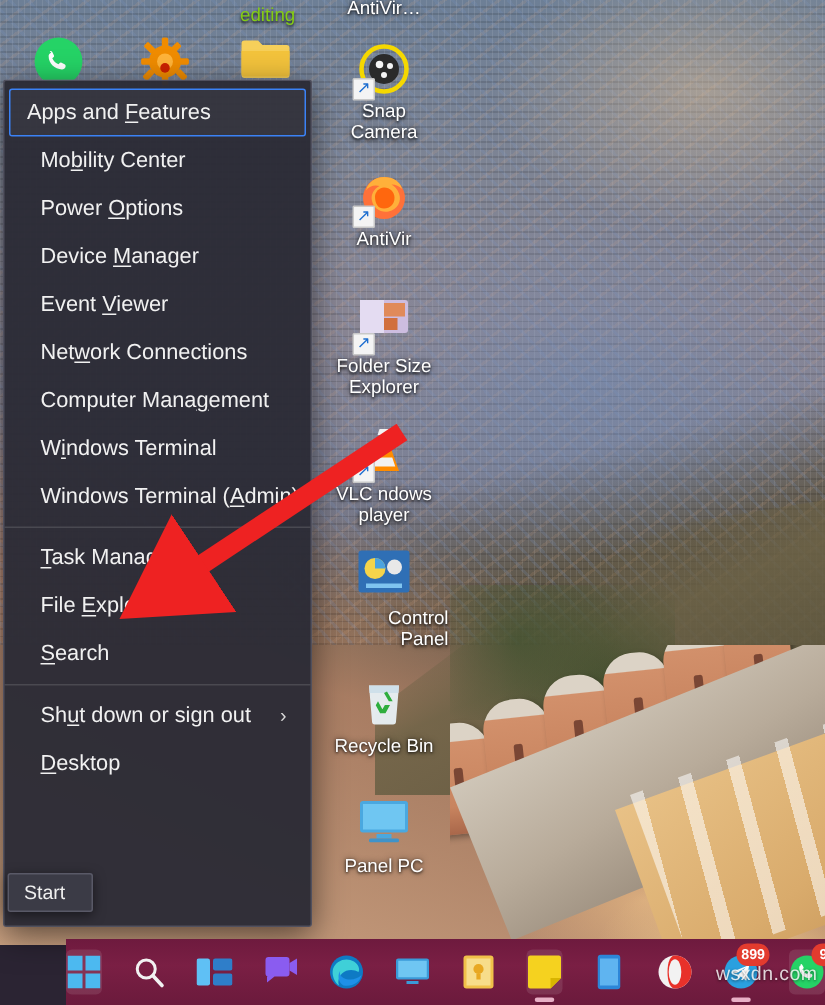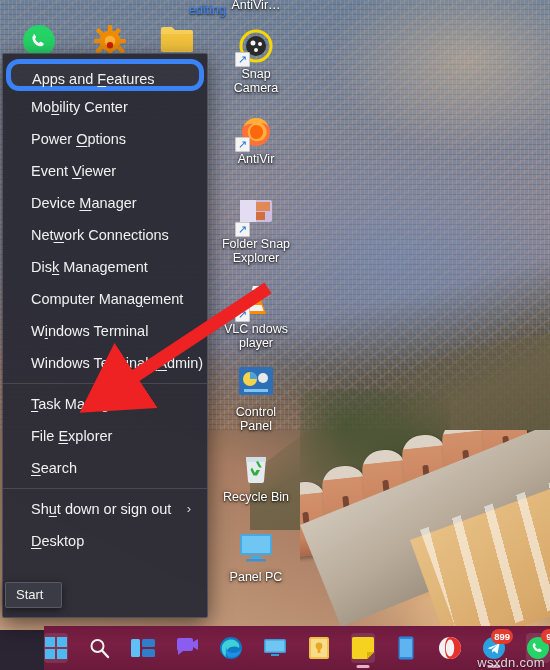--- a/index.html
+++ b/index.html
@@ -124,34 +124,35 @@
     border-radius:2px;
     box-shadow:0 6px 22px rgba(0,0,0,0.55);
     padding:5px 0 0 0;
     color:#f2f2f2;
     overflow:hidden;
   }
   .menu-item {
     position:relative;
     height:32px;
     line-height:32px;
-    padding-left:28px;
+    padding-left:8px;
     padding-right:14px;
     font-size:14.5px;
     color:#f1f1f1;
     white-space:nowrap;
     cursor:default;
+    margin-left:16px;
   }
   .menu-item.focused {
-    border:5px solid #3b82f6;
+    border:1px solid #3b82f6;
     height:32px;
     line-height:30px;
     margin:0 3px;
-    padding-left:21px;
-    border-radius:13px;
+    padding-left:11px;
+    border-radius:2px;
     background:rgba(255,255,255,0.04);
   }
   .menu-item u { text-decoration:underline; text-underline-offset:2px; }
   .menu-item .chev {
     position:absolute; right:16px; top:0;
     font-size:13px; color:#d8d8d8;
   }
   .menu-sep {
     height:1px;
     margin:4px 0 4px 0;
@@ -206,30 +207,30 @@
     background:#e33b2e; color:#fff;
     font-size:9.5px; line-height:15px;
     text-align:center; border-radius:8px;
     padding:0 3px;
     font-weight:bold;
   }
   .badge.blue { background:#e33b2e; }
 
   
   #watermark {
-    position:absolute; right:5px; bottom:0;
+    position:absolute; right:5px; bottom:14px;
     color:rgba(255,255,255,0.82);
     font-size:13px;
     letter-spacing:0.3px;
     z-index:60;
     text-shadow:0 1px 2px rgba(0,0,0,0.6);
   }
   #editing-label {
-    position:absolute; left:189px; top:3px;
-    color:#3b82f6; font-size:12.5px;
+    position:absolute; left:160px; top:3px;
+    color:#84cc16; font-size:12.5px;
     text-shadow:0 1px 2px rgba(0,0,0,0.85);
     z-index:5;
   }
 </style>
 </head>
 <body>
 
 <div id="screen">
 
   <div class="wallpaper">
@@ -336,38 +337,38 @@
   <div class="dicon" style="left:213px; top:198px;">
     <span class="glyph">
       <svg width="36" height="32" viewBox="0 0 36 32">
         <rect x="2" y="2" width="32" height="22" rx="2" fill="#cdbde0"></rect>
         <rect x="2" y="2" width="16" height="22" fill="#e4dcf2"></rect>
         <rect x="18" y="4" width="14" height="9" fill="#e08a5a"></rect>
         <rect x="18" y="14" width="9" height="8" fill="#d16f3e"></rect>
       </svg>
       <span class="shortcut-badge">↗</span>
     </span>
-    <span style="white-space:pre-line">Folder Snap
+    <span style="white-space:pre-line">Folder Size
 Explorer</span>
   </div>
 
   <div class="dicon" style="left:213px; top:283px;">
     <span class="glyph">
       <svg width="36" height="36" viewBox="0 0 36 36">
         <path d="M18 3l10 28H8z" fill="#ff8c00"></path>
         <path d="M15 3h6l1.3 4h-8.6z" fill="#f2f2f2"></path>
         <path d="M12.5 22h11l2 6h-15z" fill="#f2f2f2"></path>
       </svg>
       <span class="shortcut-badge">↗</span>
     </span>
     <span style="white-space:pre-line">VLC ndows
 player</span>
   </div>
 
-  <div class="dicon" style="left:213px; top:366px;">
+  <div class="dicon" style="left:213px; top:366px;text-align:right;">
     <span class="glyph">
       <svg width="36" height="30" viewBox="0 0 36 30">
         <rect x="1" y="1" width="34" height="28" rx="2" fill="#2f6fb5"></rect>
         <circle cx="12" cy="13" r="7" fill="#f5d44a"></circle>
         <path d="M12 6a7 7 0 017 7h-7z" fill="#4aa3e0"></path>
         <circle cx="25" cy="12" r="5" fill="#e8e8e8"></circle>
         <rect x="6" y="23" width="24" height="3" fill="#7fc4f0"></rect>
       </svg>
     </span>
     <span style="white-space:pre-line">Control
@@ -394,24 +395,23 @@
         <rect x="8" y="28" width="20" height="2.5" rx="1" fill="#3f93c9"></rect>
       </svg>
     </span>
     <span>Panel PC</span>
   </div>
 
   <div id="powermenu">
       <div class="menu-item focused"><span>Apps and <u>F</u>eatures</span></div>
       <div class="menu-item"><span>Mo<u>b</u>ility Center</span></div>
       <div class="menu-item"><span>Power <u>O</u>ptions</span></div>
+      <div class="menu-item"><span>Device <u>M</u>anager</span></div>
       <div class="menu-item"><span>Event <u>V</u>iewer</span></div>
-      <div class="menu-item"><span>Device <u>M</u>anager</span></div>
       <div class="menu-item"><span>Net<u>w</u>ork Connections</span></div>
-      <div class="menu-item"><span>Dis<u>k</u> Management</span></div>
       <div class="menu-item"><span>Computer Mana<u>g</u>ement</span></div>
       <div class="menu-item"><span>W<u>i</u>ndows Terminal</span></div>
       <div class="menu-item"><span>Windows Terminal (<u>A</u>dmin)</span></div>
       <div class="menu-sep"></div>
       <div class="menu-item"><span><u>T</u>ask Manager</span></div>
       <div class="menu-item"><span>File <u>E</u>xplorer</span></div>
       <div class="menu-item"><span><u>S</u>earch</span></div>
       <div class="menu-sep"></div>
       <div class="menu-item"><span>Sh<u>u</u>t down or sign out</span><span class="chev">›</span></div>
       <div class="menu-item"><span><u>D</u>esktop</span></div>

